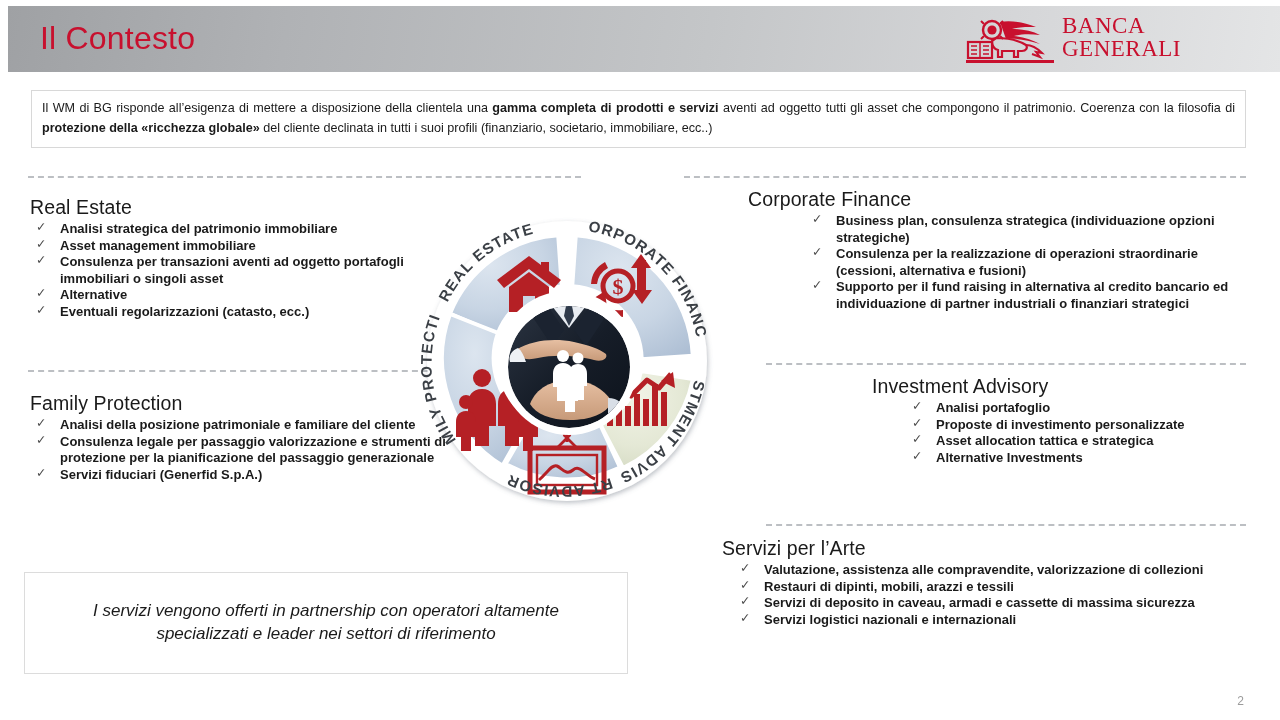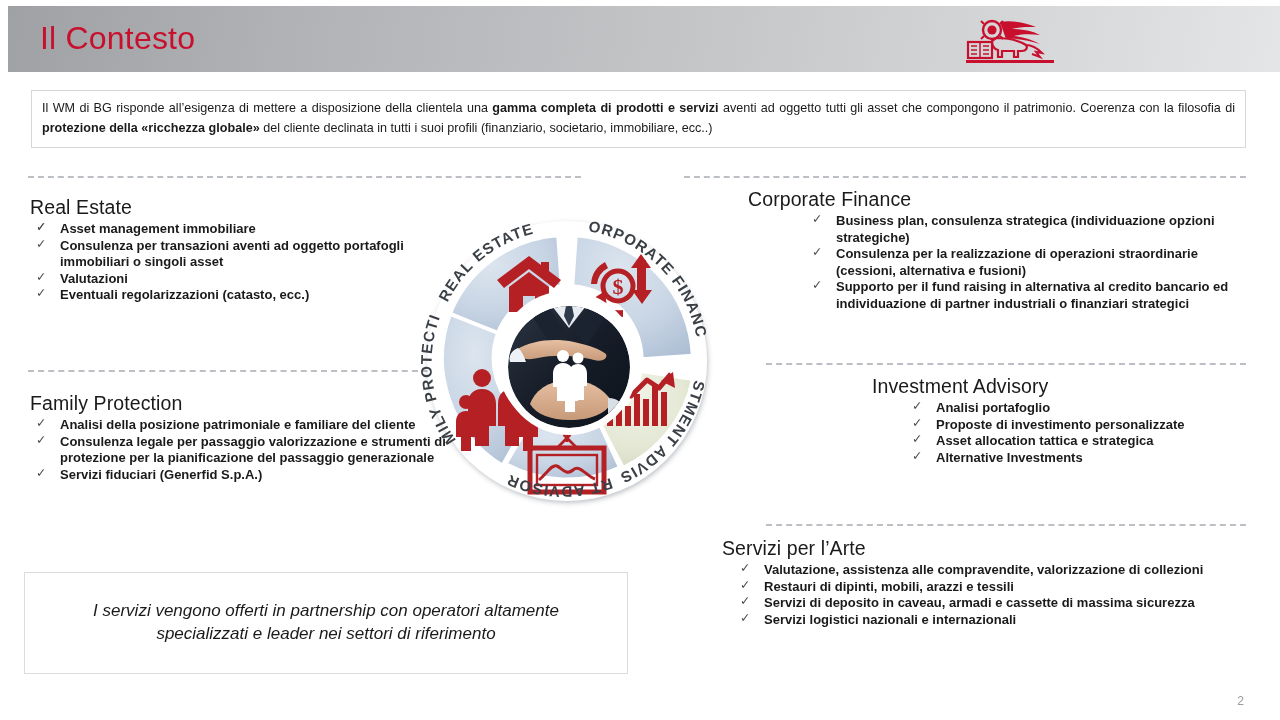--- a/index.html
+++ b/index.html
@@ -106,40 +106,44 @@
 
           <path d="M30 20 C40 20 52 22 60 27 C62 30 60 33 56 33 L52 33 L52 39 L48 39 L48 33 L36 33 L36 39 L32 39 L32 32 C28 31 26 27 26 23 Z" fill="none" stroke="#c8102e" stroke-width="2.2"></path>
           <path d="M60 27 C66 27 72 31 76 35 L70 34 L74 39 L66 36" fill="none" stroke="#c8102e" stroke-width="2"></path>
 
           <rect x="2" y="24" width="24" height="16" fill="none" stroke="#c8102e" stroke-width="2.2"></rect>
           <path d="M14 24 v16 M5 28 h6 M5 32 h6 M5 36 h6 M17 28 h6 M17 32 h6 M17 36 h6" stroke="#c8102e" stroke-width="1.5" fill="none"></path>
 
           <rect x="0" y="42" width="88" height="3"></rect>
         </g>
       </svg>
+      <div id="logo-text">
+        <div>BANCA</div>
+        <div>GENERALI</div>
+      </div>
     </div>
   </div>
 
   <div id="intro">
     <span>Il WM di BG risponde all’esigenza di mettere a disposizione della clientela una </span><b>gamma completa di prodotti e servizi</b><span> aventi ad oggetto tutti gli asset che compongono il patrimonio. Coerenza con la filosofia di </span><b>protezione della «ricchezza globale»</b><span> del cliente declinata in tutti i suoi profili (finanziario, societario, immobiliare, ecc..)</span>
   </div>
 
   <div class="divider" style="left:28px;top:176px;width:553px;"></div>
   <div class="divider" style="left:28px;top:370px;width:400px;"></div>
   <div class="divider" style="left:684px;top:176px;width:562px;"></div>
   <div class="divider" style="left:766px;top:363px;width:480px;"></div>
   <div class="divider" style="left:766px;top:524px;width:480px;"></div>
 
   <div class="sec" style="left:30px;top:196px;width:420px;">
     <h2>Real Estate</h2>
     <ul>
-      <li><span class="ck">✓</span></li>
+      <li><span class="ck">✓</span><span>Analisi strategica del patrimonio immobiliare</span></li>
       <li><span class="ck">✓</span><span>Asset management immobiliare</span></li>
       <li><span class="ck">✓</span><span>Consulenza per transazioni aventi ad oggetto portafogli immobiliari o singoli asset</span></li>
-      <li><span class="ck">✓</span><span>Valutazioni</span></li>
+      <li><span class="ck">✓</span><span>Alternative</span></li>
       <li><span class="ck">✓</span><span>Eventuali regolarizzazioni (catasto, ecc.)</span></li>
     </ul>
   </div>
 
   <div class="sec" style="left:30px;top:392px;width:420px;">
     <h2>Family Protection</h2>
     <ul>
       <li><span class="ck">✓</span><span>Analisi della posizione patrimoniale e familiare del cliente</span></li>
       <li><span class="ck">✓</span><span>Consulenza legale per passaggio valorizzazione e strumenti di protezione per la pianificazione del passaggio generazionale</span></li>
       <li><span class="ck">✓</span><span>Servizi fiduciari (Generfid S.p.A.)</span></li>

